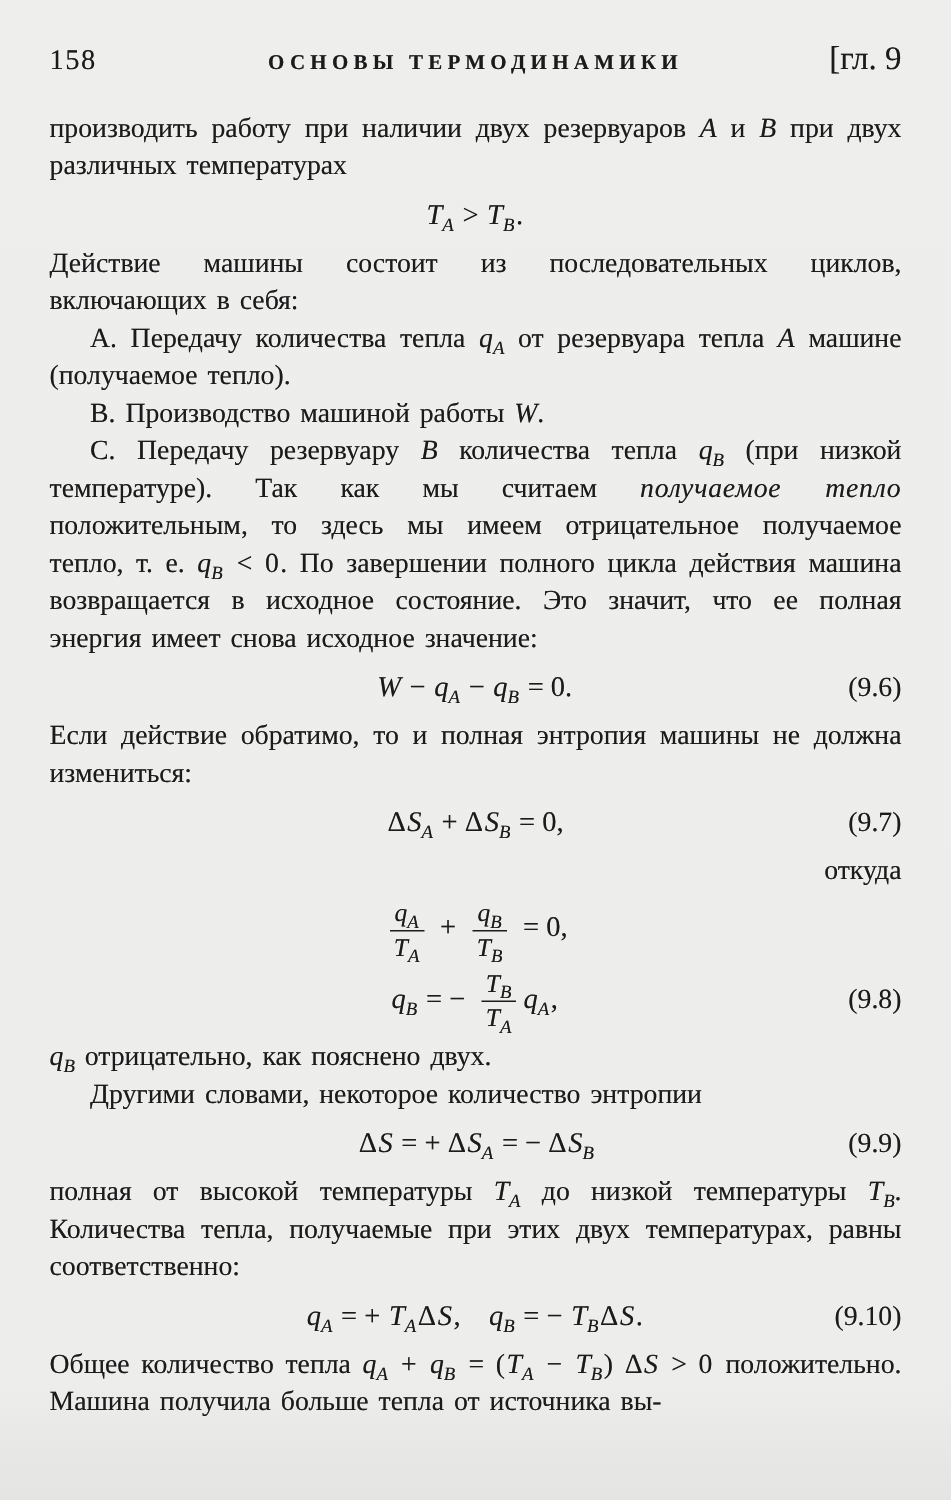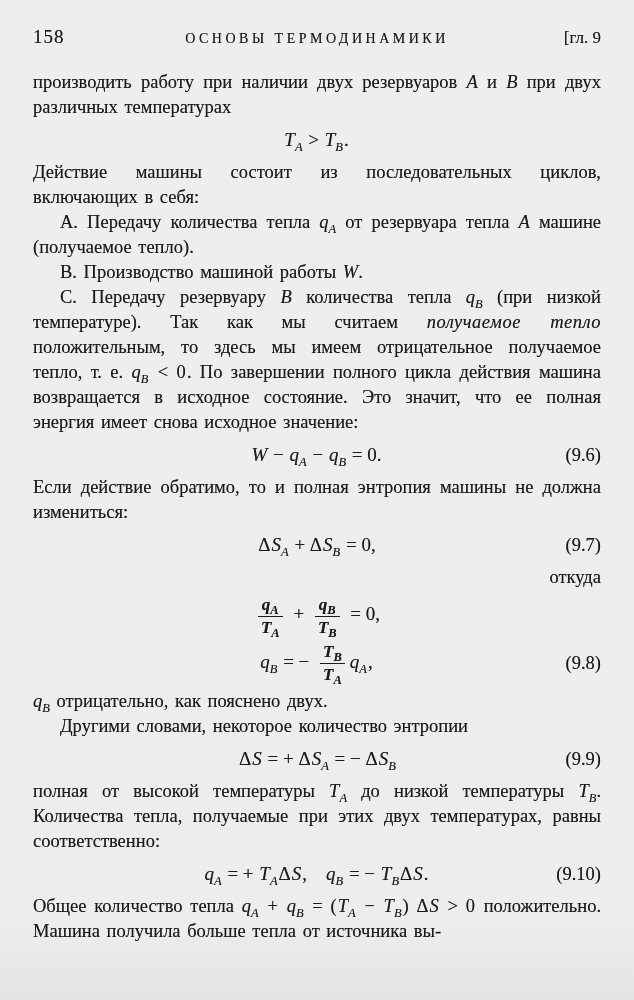--- a/index.html
+++ b/index.html
@@ -17,22 +17,22 @@
     text-shadow: 0 0 0.4px rgba(20,20,20,0.55);
     background: linear-gradient(180deg, #eeefed 0%, #edeeec 92%, #e4e5e2 100%);
   }
   .running-head {
     display: grid;
     grid-template-columns: 1fr auto 1fr;
     align-items: baseline;
     margin-bottom: 22px;
   }
   .page-num { justify-self: start; font-size: 19px; letter-spacing: 1px; }
-  .run-title { justify-self: center; font-size: 14px; letter-spacing: 3.5px; font-weight: 400; }
-  .chap { justify-self: end; font-size: 17px; }
+  .run-title { justify-self: center; font-size: 14px; letter-spacing: 3.5px; font-weight: 700; }
+  .chap { justify-self: end; font-size: 22px; }
 
   p {
     margin: 0;
     font-size: 18.5px;
     line-height: 25px;
     text-align: justify;
     word-spacing: 2px;
   }
   p.indent { text-indent: 27px; }
   .word { font-size: 18.5px; line-height: 25px; margin: 2px 0; text-align: right; }
@@ -53,21 +53,20 @@
   }
   i { font-style: italic; }
   .em { font-style: italic; letter-spacing: 0.5px; }
   sub { font-size: 12.5px; line-height: 0; }
   .op { padding: 0 1px; }
   .frac {
     display: inline-block;
     vertical-align: middle;
     margin: 0 5px;
     line-height: 1.15;
-    font-weight: bold;
   }
   .fnum, .fden { display: block; font-size: 17px; padding: 0 3px; }
   .fnum { border-bottom: 1.4px solid #1b1b1b; padding-bottom: 1px; }
   .fden { padding-top: 1px; }
   .sp { display: inline-block; width: 18px; }
 </style>
 </head>
 <body>
 
 <div class="page">

